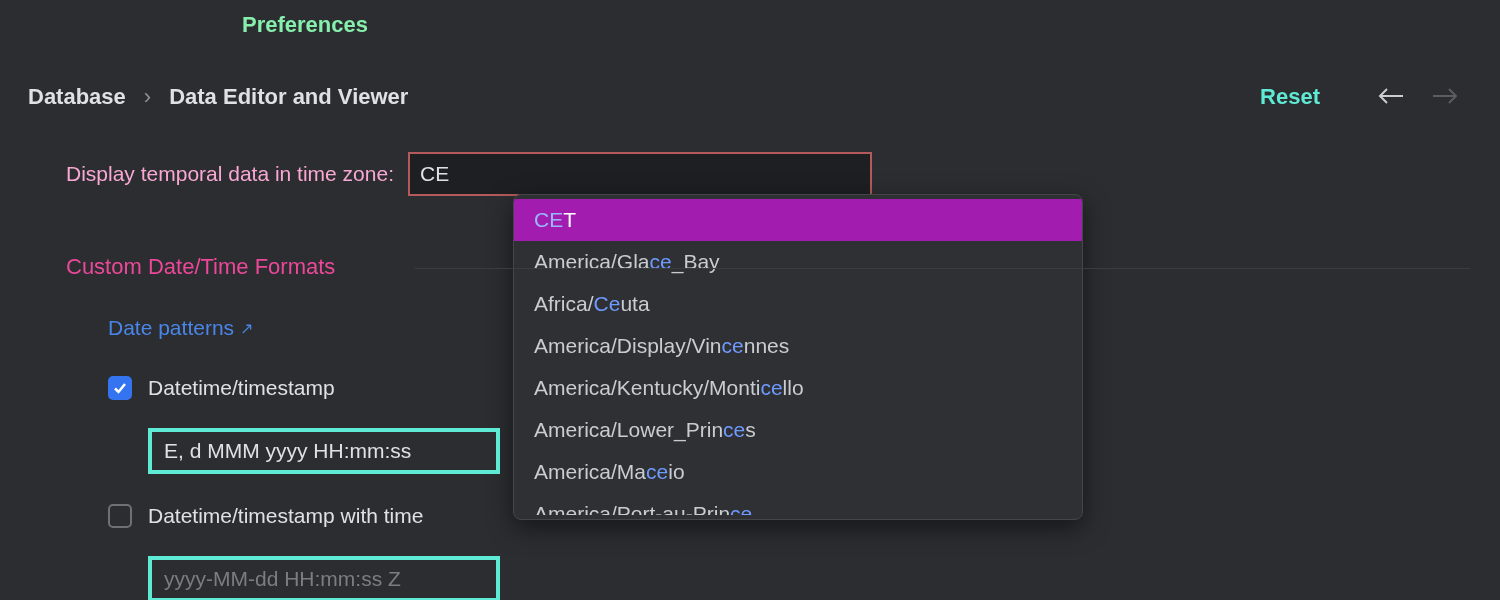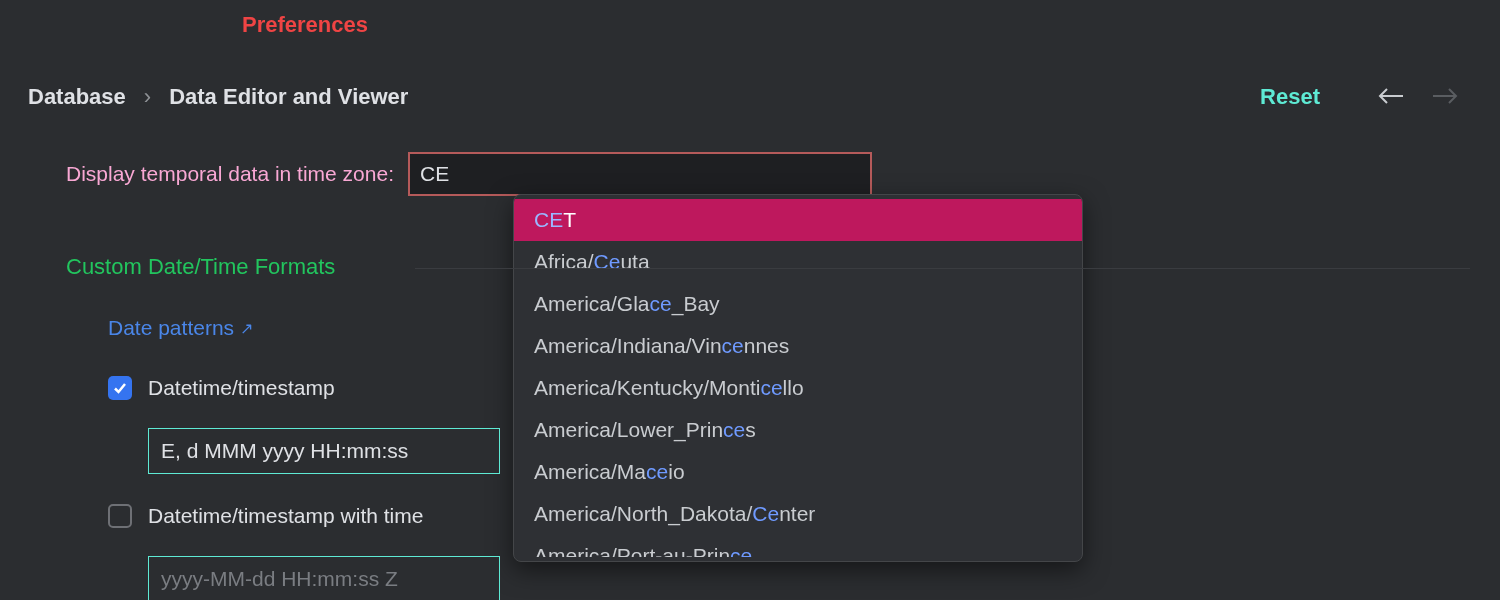--- a/index.html
+++ b/index.html
@@ -10,21 +10,21 @@
     font-size: 20px;
     width: 1500px;
     height: 600px;
     overflow: hidden;
     position: relative;
   }
   .header-title {
     position: absolute;
     top: 12px;
     left: 242px;
-    color: #ef4444;
+    color: #86efac;
     font-weight: 600;
     font-size: 22px;
   }
   .breadcrumb {
     position: absolute;
     top: 84px;
     left: 28px;
     display: flex;
     align-items: center;
     gap: 18px;
@@ -101,32 +101,32 @@
     overflow: hidden;
   }
   .dropdown-item {
     padding: 9px 20px;
     font-size: 21px;
     color: #c9ccd0;
     cursor: pointer;
     white-space: nowrap;
   }
   .dropdown-item.selected {
-    background: #be185d;
+    background: #a21caf;
     color: #fff;
   }
   .dropdown-item.selected .hl { color: #9ab6ff; font-weight: 500; }
   .dropdown-item .hl { color: #6f9aff; }
   .dropdown-item.cut { padding-bottom: 0; height: 22px; overflow: hidden; }
   .section-title {
     position: absolute;
     top: 254px;
     left: 66px;
     font-size: 22px;
-    color: #22c55e;
+    color: #ec4899;
   }
   .section-rule {
     position: absolute;
     top: 268px;
     left: 415px;
     right: 30px;
     height: 1px;
     background: #3a3c40;
   }
   .link-row {
@@ -161,21 +161,21 @@
     flex-shrink: 0;
   }
   .checkbox.checked { background: #3574f0; }
   .checkbox.unchecked { border: 2px solid #6e7075; background: transparent; }
   .checkbox.checked svg { stroke: #fff; }
   .format-input {
     position: absolute;
     left: 148px;
     width: 352px;
     height: 46px;
-    border: 1px solid #5eead4;
+    border: 4px solid #5eead4;
     background: #2b2d30;
     display: flex;
     align-items: center;
     padding: 0 12px;
     font-size: 21px;
     color: #dfe1e5;
   }
   .format-input.f1 { top: 428px; }
   .format-input.f2 { top: 556px; color: #7a7d82; }
 </style>
@@ -207,27 +207,26 @@
 
 <div class="tz-row">
   <span class="tz-label">Display temporal data in time zone:</span>
   <div class="tz-input-wrap">
     <input class="tz-input" value="CE" style="">
   </div>
 </div>
 
 <div class="dropdown" id="dropdown">
     <div class="dropdown-item selected"><span></span><span class="hl">CE</span><span>T</span></div>
+    <div class="dropdown-item"><span>America/Gla</span><span class="hl">ce</span><span>_Bay</span></div>
     <div class="dropdown-item"><span>Africa/</span><span class="hl">Ce</span><span>uta</span></div>
-    <div class="dropdown-item"><span>America/Gla</span><span class="hl">ce</span><span>_Bay</span></div>
-    <div class="dropdown-item"><span>America/Indiana/Vin</span><span class="hl">ce</span><span>nnes</span></div>
+    <div class="dropdown-item"><span>America/Display/Vin</span><span class="hl">ce</span><span>nnes</span></div>
     <div class="dropdown-item"><span>America/Kentucky/Monti</span><span class="hl">ce</span><span>llo</span></div>
     <div class="dropdown-item"><span>America/Lower_Prin</span><span class="hl">ce</span><span>s</span></div>
     <div class="dropdown-item"><span>America/Ma</span><span class="hl">ce</span><span>io</span></div>
-    <div class="dropdown-item"><span>America/North_Dakota/</span><span class="hl">Ce</span><span>nter</span></div>
     <div class="dropdown-item cut"><span>America/Port-au-Prin</span><span class="hl">ce</span><span></span></div>
   </div>
 
 <div class="section-title">Custom Date/Time Formats</div>
 <div class="section-rule"></div>
 
 <div class="link-row">
   <span>Date patterns</span>
   <span class="ext-icon">↗</span>
 </div>

